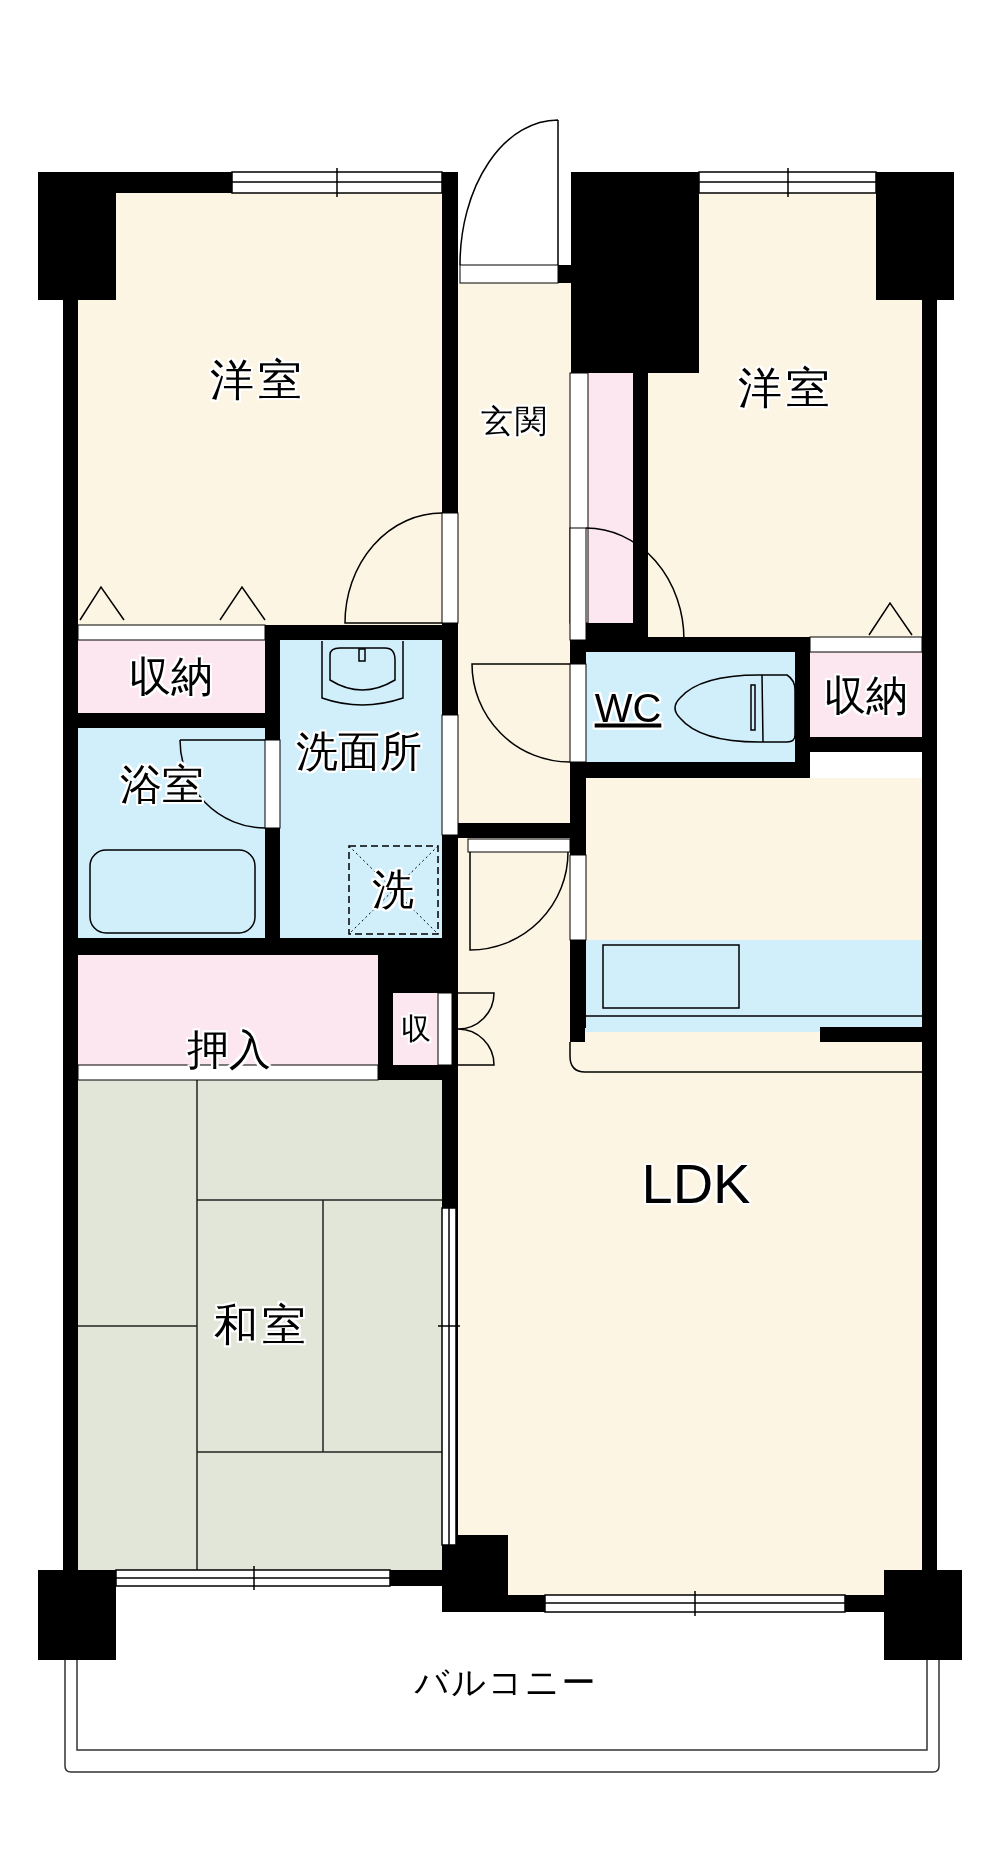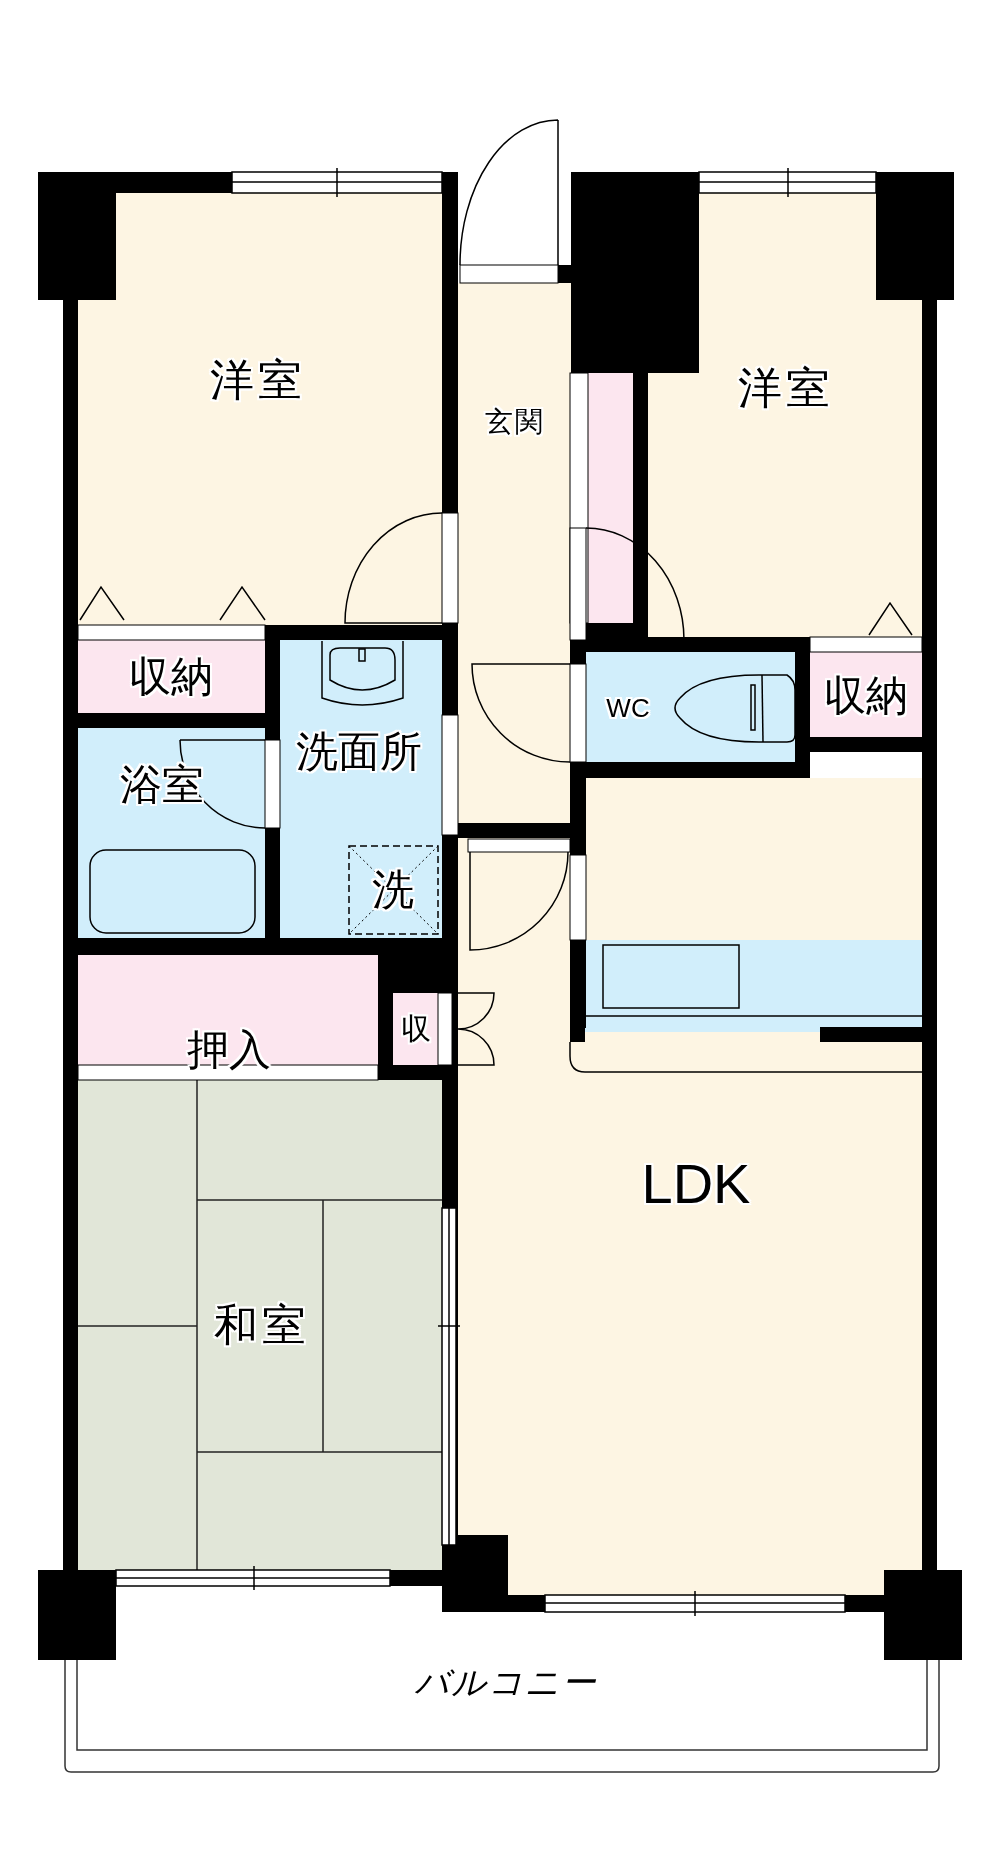--- a/index.html
+++ b/index.html
@@ -4,21 +4,21 @@
 <style>
   html, body { margin:0; padding:0; background:#ffffff; }
   body { width:1000px; height:1852px; position:relative; overflow:hidden; font-family:"DejaVu Sans", sans-serif; }
   .plan { position:absolute; left:0; top:0; width:1000px; height:1852px; }
   .label {
     position:absolute; color:#000; white-space:nowrap; transform:translate(-50%,-50%);
     text-shadow: 0 0 3px #fff, 0 0 3px #fff, 2px 0 0 #fff, -2px 0 0 #fff, 0 2px 0 #fff, 0 -2px 0 #fff,
                  2px 2px 0 #fff, -2px -2px 0 #fff, 2px -2px 0 #fff, -2px 2px 0 #fff;
   }
   .lg { font-size:44px; letter-spacing:4px; }
-  .md { font-size:28px; letter-spacing:2px; }
+  .md { font-size:32px; letter-spacing:2px; }
   .sm { font-size:42px; }
   .ldk { font-family:"Liberation Sans", sans-serif; font-size:56px; }
   .bal { font-size:34px; letter-spacing:2px; text-shadow:none; }
 </style>
 </head>
 <body>
 
 <svg class="plan" viewBox="0 0 1000 1852" xmlns="http://www.w3.org/2000/svg">
 
   <g>
@@ -171,18 +171,18 @@
 </svg>
 
 <div class="label lg" style="left:258px; top:380px;">洋室</div>
 <div class="label lg" style="left:786px; top:388px;">洋室</div>
 <div class="label md" style="left:515px; top:422px;">玄関</div>
 <div class="label sm" style="left:171px; top:677px;">収納</div>
 <div class="label sm" style="left:866px; top:696px;">収納</div>
 <div class="label sm" style="left:162px; top:785px;text-align:center;">浴室</div>
 <div class="label sm" style="left:359px; top:752px;">洗面所</div>
 <div class="label sm" style="left:393px; top:890px;">洗</div>
-<div class="label sm ldk" style="left:628px; top:708px; font-size:26px;">WC</div>
+<div class="label sm ldk" style="left:628px; top:708px; font-size:40px;text-decoration:underline;">WC</div>
 <div class="label sm" style="left:229px; top:1010px;margin-top:40px;">押入</div>
 <div class="label sm" style="left:416px; top:1029px; font-size:30px;">収</div>
 <div class="label lg" style="left:262px; top:1325px;">和室</div>
 <div class="label ldk" style="left:696px; top:1183px;">LDK</div>
-<div class="label bal" style="left:506px; top:1683px;font-style:italic;">バルコニー</div>
+<div class="label bal" style="left:506px; top:1683px;">バルコニー</div>
 
 </body></html>

